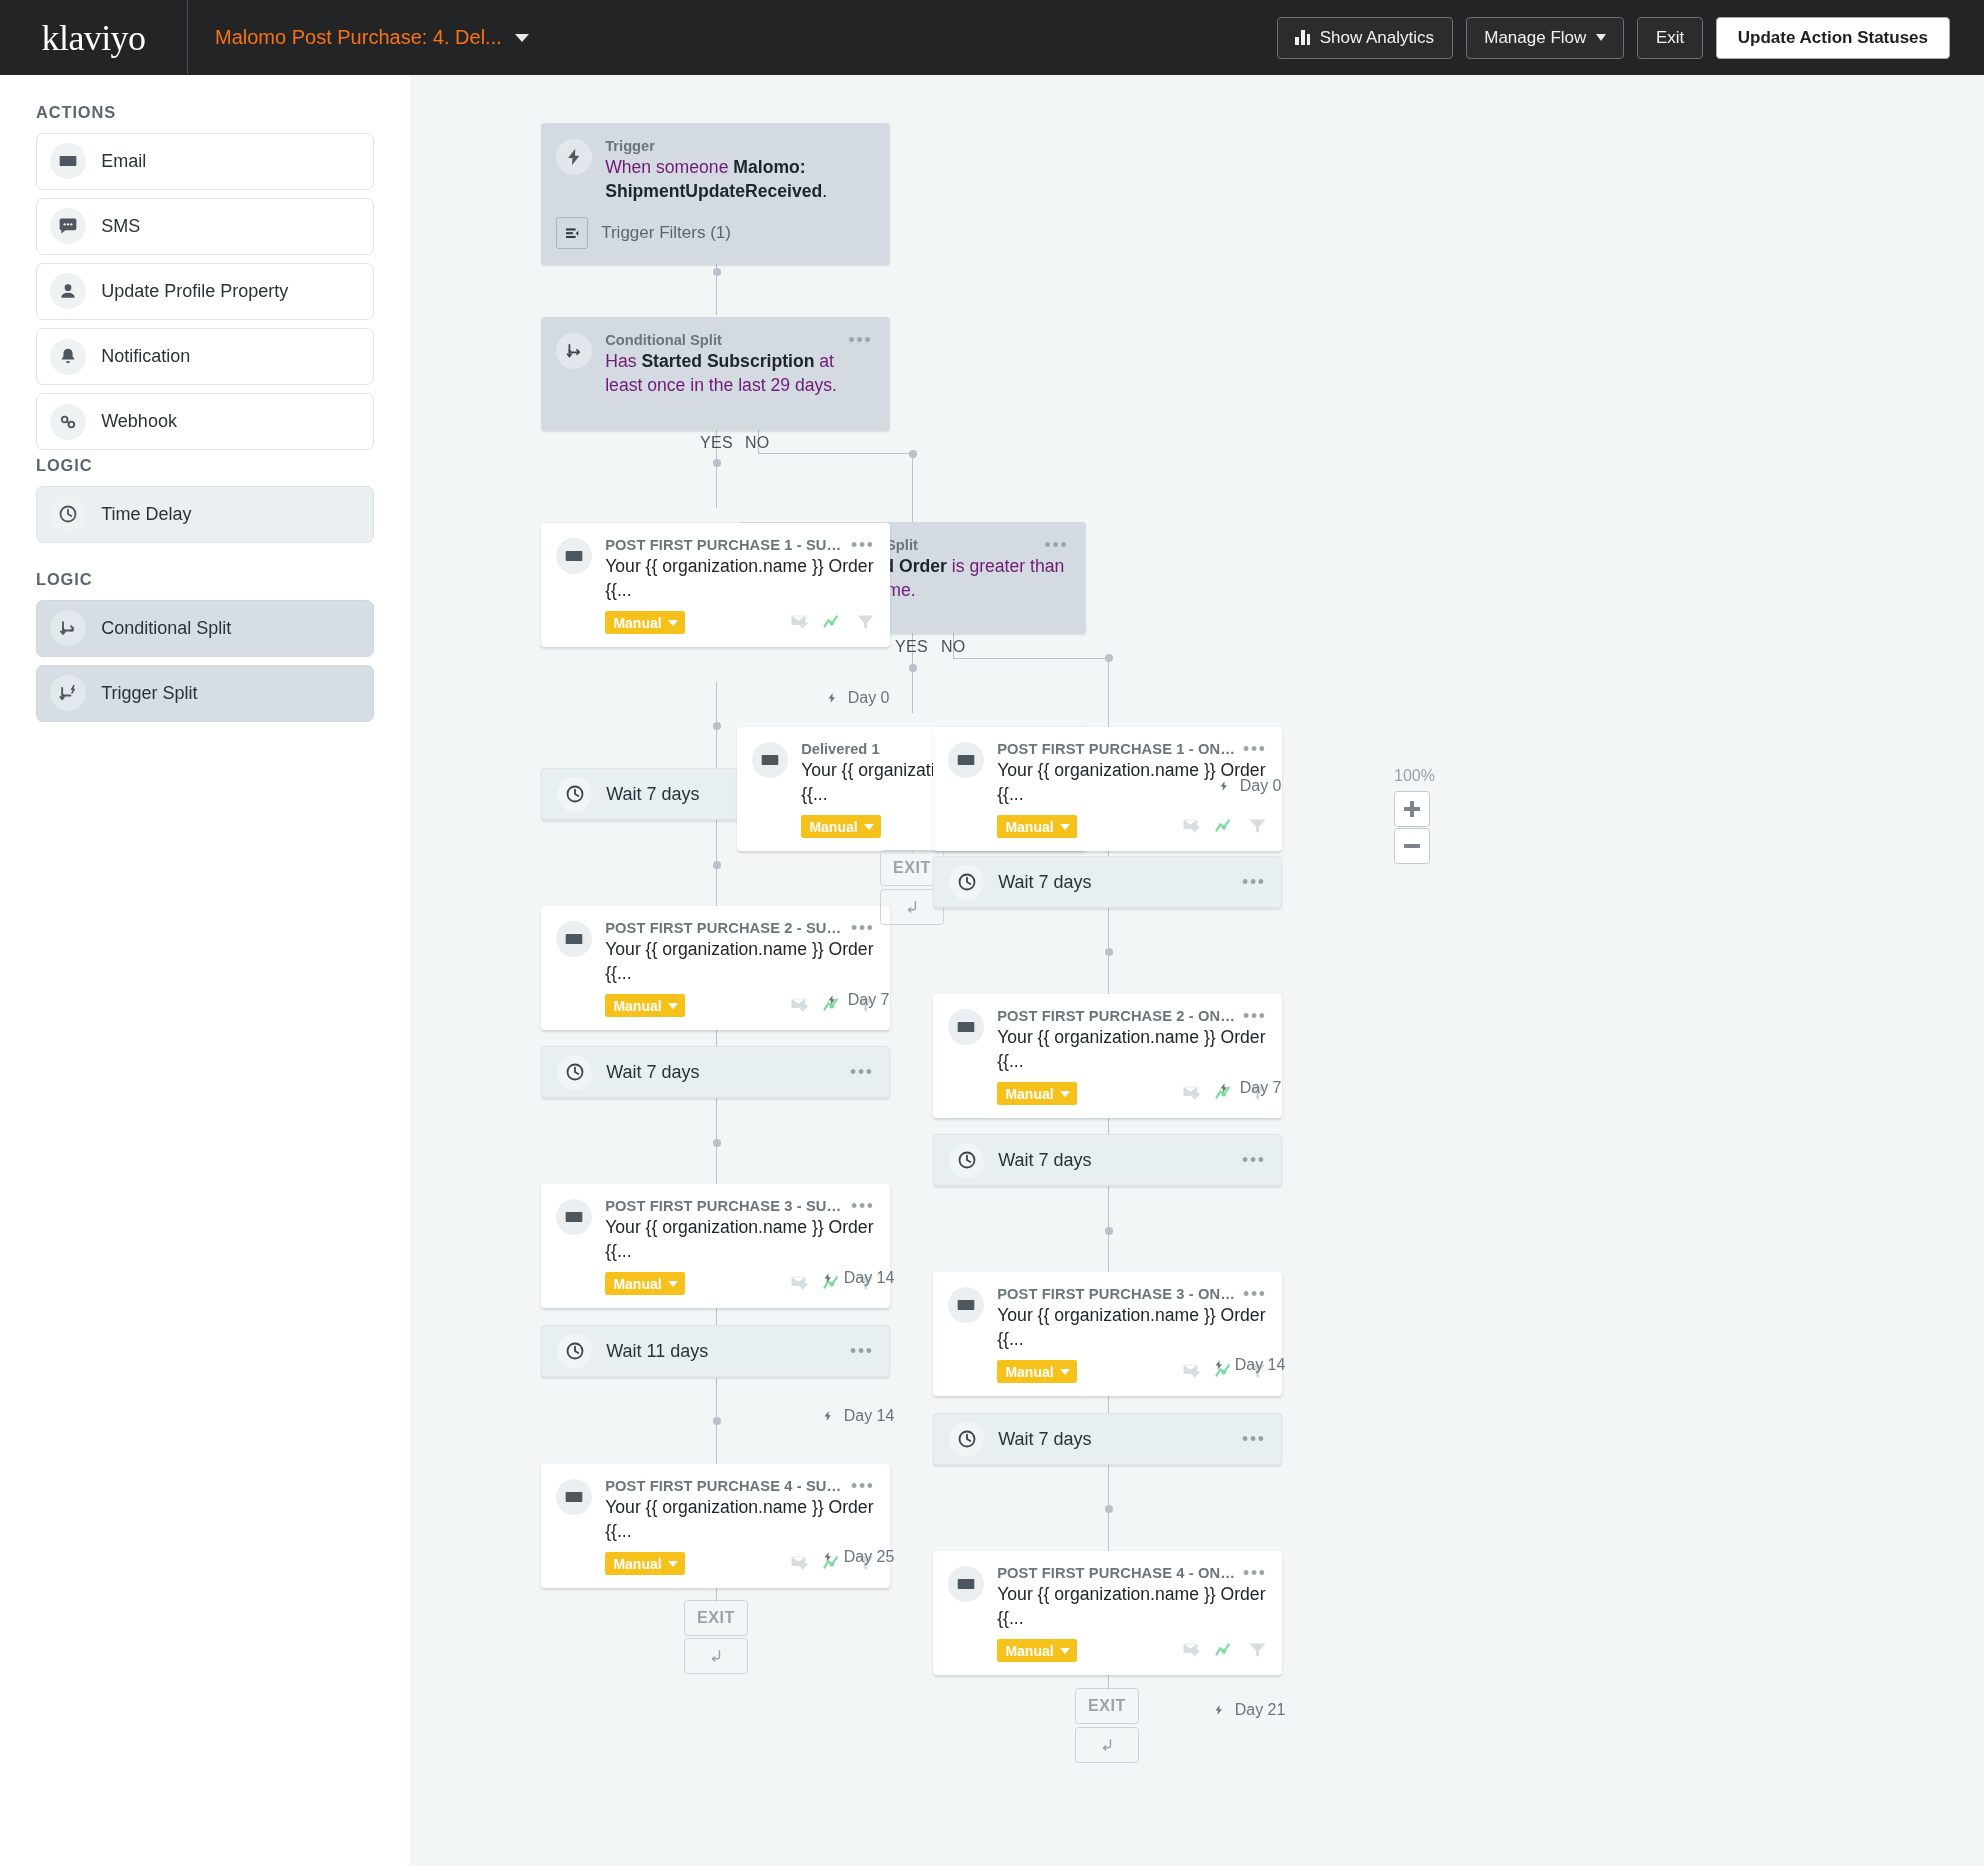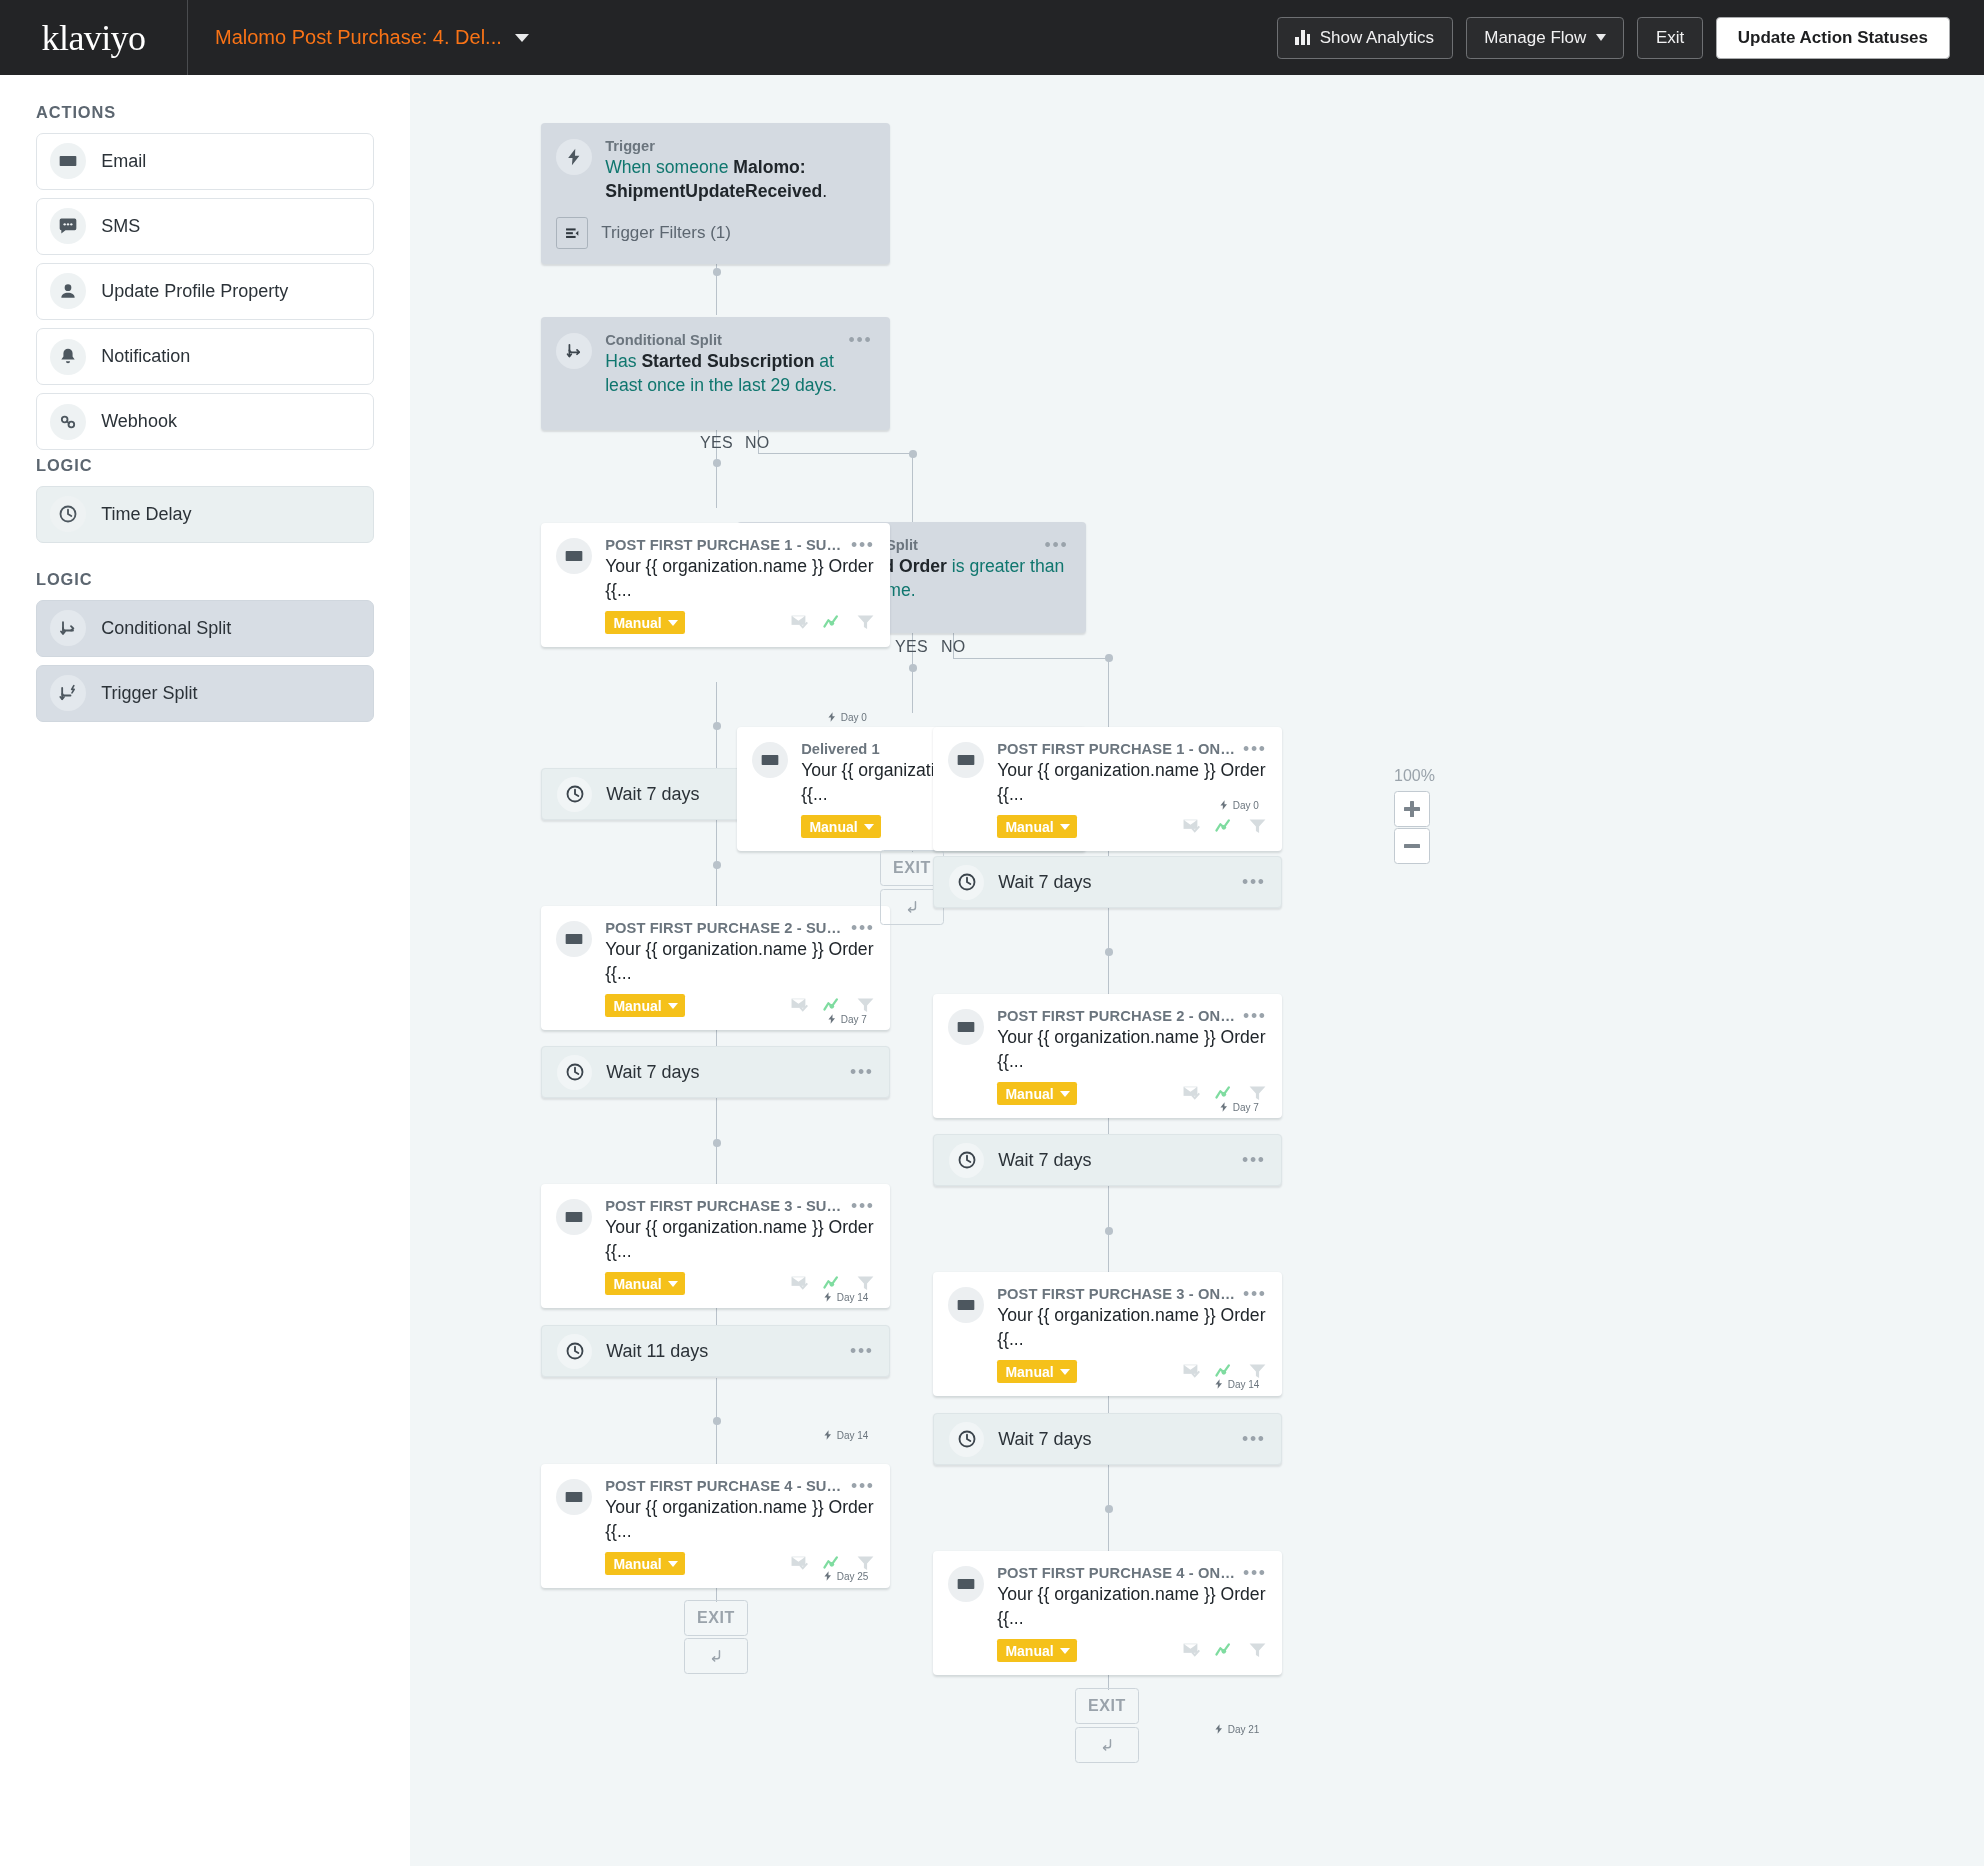--- a/index.html
+++ b/index.html
@@ -134,21 +134,21 @@
   .cbody { flex: 1 1 auto; min-width: 0; }
   .ctop { display: flex; align-items: flex-start; justify-content: space-between; gap: 5.9px; }
   .ckicker {
     font-size: 14.7px; color: #6b757e; font-weight: 700; letter-spacing: 0.1px;
     white-space: nowrap; overflow: hidden; text-overflow: ellipsis;
   }
   .ckicker.normal { font-weight: 600; letter-spacing: 0; }
   .cdots { color: #9aa3ab; font-size: 17.6px; line-height: .5; letter-spacing: 1.8px; flex: 0 0 auto; padding-top: 3.5px; cursor: pointer; }
   .ctitle { font-size: 17.6px; color: #20262b; line-height: 1.33; margin-top: 2.3px; }
   .ctitle b { font-weight: 700; }
-  .ctitle .dim { color: #0f766e; }
+  .ctitle .dim { color: #701a75; }
 
   .cfoot { display: flex; align-items: center; margin-top: 9.4px; }
   .pill-manual {
     background: #f5c11a; color: #ffffff; font-size: 14px; font-weight: 700;
     border-radius: 2.3px; padding: 3.5px 7px 3.5px 8.2px;
     display: inline-flex; align-items: center; gap: 5.9px; cursor: pointer;
   }
   .pill-caret {
     width: 0; height: 0;
     border-left: 5.3px solid transparent; border-right: 5.3px solid transparent;
@@ -179,22 +179,22 @@
   
   .vline { position: absolute; width: 1.2px; background: #b9c2ca; }
   .hline { position: absolute; height: 1.2px; background: #b9c2ca; }
   .dot {
     position: absolute; width: 7.6px; height: 7.6px; border-radius: 50%;
     background: #b9c2ca;
   }
 
   
   .daylab {
-    position: absolute; font-size: 10px; color: #6b757e;
-    display: flex; align-items: center; gap: 3px; white-space: nowrap; margin-top: 21px;
+    position: absolute; font-size: 16px; color: #6b757e;
+    display: flex; align-items: center; gap: 10px; white-space: nowrap;
   }
 
   
   .exit-btn {
     position: absolute; width: 64px; height: 36px;
     border: 1.2px solid #ccd4da; border-radius: 3.5px; background: transparent;
     display: flex; align-items: center; justify-content: center;
     color: #9aa3ab; font-size: 16px; font-weight: 700; letter-spacing: 0.6px;
     cursor: pointer;
   }

